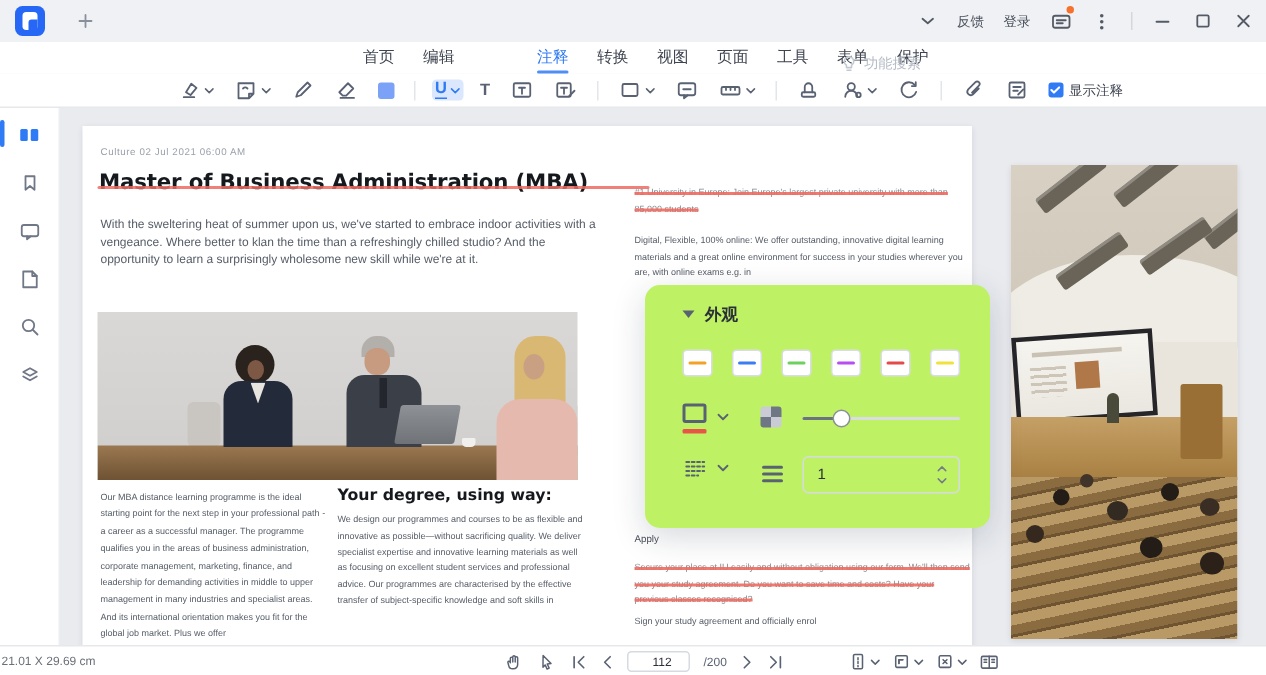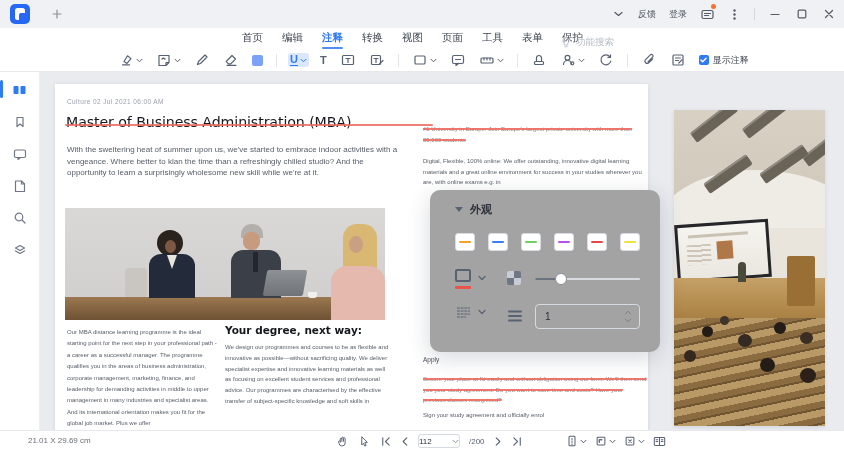--- a/index.html
+++ b/index.html
@@ -19,21 +19,21 @@
   .tb-txt { font-size:9px; color:#4a505b; }
   .winbtn { display:flex; align-items:center; justify-content:center; width:14px; height:14px; }
   .tb-divider { width:1px; height:12px; background:#d3d7dd; }
   .msg-wrap { position:relative; }
   .msg-dot { position:absolute; right:-2px; top:-3px; width:5px; height:5px; border-radius:50%; background:#f5722c; }
 
   
   .ribbonrow { height:21px; background:#fff; position:relative; flex:0 0 auto; }
   .ribbon-tabs { position:absolute; left:240px; top:0; height:21px; display:flex; align-items:center; gap:15px; }
   .rtab { font-size:10.5px; color:#3f4550; cursor:pointer; padding:2px 2px 3px; position:relative; white-space:nowrap; }
-  .rtab.active { color:#2f7af5; font-weight:bold; }
+  .rtab.active { color:#2f7af5; font-weight:normal;margin-left:36px; }
   .rtab.active::after { content:""; position:absolute; left:2px; right:2px; bottom:-1px; height:2.5px; border-radius:2px; background:#2f7af5; opacity:.85; }
   .feat-search { position:absolute; left:560px; top:0; height:21px; display:flex; align-items:flex-end; gap:4px; color:#b6bcc6; font-size:9.5px; }
 
   
   .toolbar { height:23px; background:#fff; border-bottom:1px solid #e6e8ec; display:flex; align-items:center; padding-left:116px; gap:9px; flex:0 0 auto; }
   .tool { display:flex; align-items:center; gap:2px; padding:1px 2px; border-radius:3px; cursor:pointer; color:#596273; }
   .tool.active { background:#dbe7fc; }
   .tdivider { width:1px; height:13px; background:#e2e5ea; margin:0 2px; }
   .uglyph { font-size:11px; font-weight:bold; color:#2f7af5; border-bottom:1.5px solid #2f7af5; line-height:11px; }
   .tglyph { font-size:11px; font-weight:bold; color:#596273; line-height:11px; }
@@ -47,21 +47,21 @@
   .sidebar { width:40px; background:#fff; border-right:1px solid #eceef1; display:flex; flex-direction:column; align-items:center; padding-top:6px; gap:9px; }
   .sb-item { width:24px; height:23px; display:flex; align-items:center; justify-content:center; position:relative; cursor:pointer; color:#707786; }
   .sb-item.active { color:#2f7af5; }
   .sb-item.active::before { content:""; position:absolute; left:-8px; top:2px; width:3px; height:18px; background:#2f7af5; border-radius:2px; }
 
   .docarea { flex:1; background:#e9ebef; position:relative; overflow:hidden; }
 
   
   .page1 { position:absolute; left:15px; top:12px; width:593px; height:360px; background:#fff; box-shadow:0 1px 4px rgba(40,50,70,.12); }
   .meta { position:absolute; left:12px; top:14px; font-size:6.5px; letter-spacing:.4px; color:#9aa1ab; }
-  .doctitle { position:absolute; left:11px; top:30px; width:378px; font-family:"DejaVu Sans", sans-serif; font-size:14.2px; font-weight:normal; letter-spacing:-.1px; color:#15181d; white-space:nowrap; }
+  .doctitle { position:absolute; left:11px; top:30px; width:378px; font-family:"DejaVu Sans", sans-serif; font-size:14.2px; font-weight:bold; letter-spacing:-.1px; color:#15181d; white-space:nowrap; }
   .title-strike { position:absolute; left:10px; top:40px; width:368px; height:2px; background:rgba(238,106,96,.85); border-radius:1px; }
   .intro { position:absolute; left:12px; top:60px; width:336px; font-size:8px; line-height:11.5px; color:#565d67; }
   .leftcol { position:absolute; left:12px; top:243px; width:152px; font-size:6px; line-height:11.4px; color:#565d67; }
   .rc-head { position:absolute; left:170px; top:240px; font-family:"DejaVu Sans", sans-serif; font-size:10.5px; font-weight:bold; color:#15181d; }
   .rightcol { position:absolute; left:170px; top:258px; width:168px; font-size:6px; line-height:10.8px; color:#565d67; }
   .aside1 { position:absolute; left:368px; top:40px; width:224px; font-size:6px; line-height:11px; }
   .aside2 { position:absolute; left:368px; top:72px; width:224px; font-size:6px; line-height:10.5px; color:#565d67; }
   .aside-apply { position:absolute; left:368px; top:272px; font-size:6.5px; color:#4a505a; }
   .aside3 { position:absolute; left:368px; top:290px; width:224px; font-size:6px; line-height:10.5px; }
   .aside4 { position:absolute; left:368px; top:328px; width:224px; font-size:6px; color:#565d67; }
@@ -103,21 +103,21 @@
   .ph-podium { position:absolute; right:10px; top:146px; width:28px; height:50px; background:#9a6f35; border-radius:2px; }
   .ph-presenter { position:absolute; left:64px; top:152px; width:8px; height:20px; border-radius:4px 4px 0 0; background:#4a4a3a; }
   .ph-benches { position:absolute; left:0; top:208px; width:151px; height:108px; background:repeating-linear-gradient(168deg,#b99a66 0 7px,#8a6c40 7px 13px,#6e5430 13px 15px); }
   .head { position:absolute; border-radius:50%; background:#241d17; }
   .h1{left:28px;top:216px;width:11px;height:11px;} .h2{left:64px;top:224px;width:14px;height:13px;background:#332a22;}
   .h3{left:100px;top:212px;width:12px;height:12px;} .h4{left:126px;top:222px;width:13px;height:12px;background:#3a2e24;}
   .h5{left:10px;top:240px;width:12px;height:12px;background:#35291f;} .h6{left:86px;top:248px;width:15px;height:14px;}
   .h7{left:126px;top:258px;width:16px;height:15px;background:#2c2119;} .h8{left:46px;top:206px;width:9px;height:9px;background:#40332a;}
 
   
-  .popup { position:absolute; left:390px; top:118px; width:230px; height:162px; background:#a3a3a3; border-radius:10px; box-shadow:0 6px 22px rgba(30,40,60,.18); z-index:20; }
+  .popup { position:absolute; left:390px; top:118px; width:230px; height:162px; background:#bef264; border-radius:10px; box-shadow:0 6px 22px rgba(30,40,60,.18); z-index:20; }
   .pop-head { position:absolute; left:25px; top:12px; display:flex; align-items:center; gap:7px; cursor:pointer; }
   .tri-down { width:0; height:0; border-left:4px solid transparent; border-right:4px solid transparent; border-top:5px solid #596273; }
   .pop-title { font-size:11px; font-weight:bold; color:#2b3038; }
   .swatches { position:absolute; left:25px; top:43px; display:flex; gap:13px; }
   .swatch { width:20px; height:18px; border:1px solid #d9dde3; border-radius:3px; display:flex; align-items:center; justify-content:center; cursor:pointer; background:#fff; }
   .swline { width:12px; height:2.5px; border-radius:1px; }
   .pop-row2 { position:absolute; left:25px; top:78px; width:185px; height:24px; }
   .cursq { position:absolute; left:0; top:1px; width:16px; height:13px; border:2px solid #596273; border-radius:2px; }
   .curbar { position:absolute; left:0; top:18px; width:16px; height:3px; border-radius:1px; background:#e85548; }
   .row-chev { position:absolute; left:23px; top:7px; }
@@ -126,23 +126,23 @@
   .slider .fill { position:absolute; left:0; top:0; height:2px; width:25%; background:#6b7280; border-radius:1px; }
   .slider .thumb { position:absolute; left:25%; top:-5px; width:12px; height:12px; margin-left:-6px; border-radius:50%; background:#fff; border:1.5px solid #8a8f98; }
   .pop-row3 { position:absolute; left:25px; top:114px; width:185px; height:26px; }
   .lines-icon { position:absolute; left:52px; top:5px; }
   .numbox { position:absolute; left:80px; top:0; width:105px; height:25px; border:1px solid #d6dae1; border-radius:4px; display:flex; align-items:center; }
   .numbox input { border:0; outline:0; width:70px; padding-left:9px; font-size:10px; color:#2b3038; font-family:"Liberation Sans", sans-serif; background:transparent; }
   .spin { margin-left:auto; margin-right:7px; display:flex; flex-direction:column; gap:3px; cursor:pointer; }
 
   
   .statusbar { height:20px; background:#fff; border-top:1px solid #e6e8ec; position:relative; flex:0 0 auto; font-size:8px; color:#6b7077; }
-  .sb-size { position:absolute; left:28px; top:5px; }
+  .sb-size { position:absolute; left:1px; top:5px; }
   .sb-nav { position:absolute; left:336px; top:0; height:20px; display:flex; align-items:center; gap:9px; color:#596273; }
-  .pagebox { width:42px; height:14px; border:1px solid #d6dae1; border-radius:3px; display:flex; align-items:center; padding:0 0; gap:4px; }
+  .pagebox { width:42px; height:14px; border:1px solid #d6dae1; border-radius:3px; display:flex; align-items:center; padding:0 16px; gap:4px; }
   .pagebox .pval { flex:1; font-size:8px; color:#2b3038; }
   .sb-views { position:absolute; left:566px; top:0; height:20px; display:flex; align-items:center; gap:8px; color:#596273; }
   .sb-zoom { position:absolute; left:670px; top:0; height:20px; display:flex; align-items:center; gap:6px; color:#596273; }
   .zslider { position:relative; width:82px; height:2px; background:#d9dce2; border-radius:1px; cursor:pointer; }
   .zslider .zthumb { position:absolute; left:27%; top:-4px; width:9px; height:9px; border-radius:50%; background:#fff; border:1.5px solid #8a8f98; }
   .zoombox { width:34px; height:14px; border:1px solid #d6dae1; border-radius:3px; display:flex; align-items:center; justify-content:center; gap:3px; font-size:7.5px; color:#2b3038; }
 
   svg { display:block; }
   .ic { stroke:currentColor; fill:none; stroke-width:1.2; stroke-linecap:round; stroke-linejoin:round; }
   .icf { fill:currentColor; stroke:none; }
@@ -405,21 +405,21 @@
             <div class="p2body"></div>
             <div class="p2tie"></div>
           <div class="laptop"></div>
           <div class="p3hair"></div>
             <div class="p3face"></div>
             <div class="p3body"></div>
           <div class="mt-cup"></div>
         </div>
 
         <div class="leftcol">Our MBA distance learning programme is the ideal starting point for the next step in your professional path - a career as a successful manager. The programme qualifies you in the areas of business administration, corporate management, marketing, finance, and leadership for demanding activities in middle to upper management in many industries and specialist areas. And its international orientation makes you fit for the global job market. Plus we offer</div>
-        <div class="rc-head">Your degree, next way:</div>
+        <div class="rc-head">Your degree, using way:</div>
         <div class="rightcol">We design our programmes and courses to be as flexible and innovative as possible—without sacrificing quality. We deliver specialist expertise and innovative learning materials as well as focusing on excellent student services and professional advice. Our programmes are characterised by the effective transfer of subject-specific knowledge and soft skills in</div>
 
         <div class="aside1"><span class="struck">#1 University in Europe: Join Europe's largest private university with more than 85,000 students</span></div>
         <div class="aside2">Digital, Flexible, 100% online: We offer outstanding, innovative digital learning materials and a great online environment for success in your studies wherever you are, with online exams e.g. in</div>
         <div class="aside-apply">Apply</div>
         <div class="aside3"><span class="struck">Secure your place at IU easily and without obligation using our form. We'll then send you your study agreement. Do you want to save time and costs? Have your previous classes recognised?</span></div>
         <div class="aside4">Sign your study agreement and officially enrol</div>
       </div>
 
       <div class="page2">

